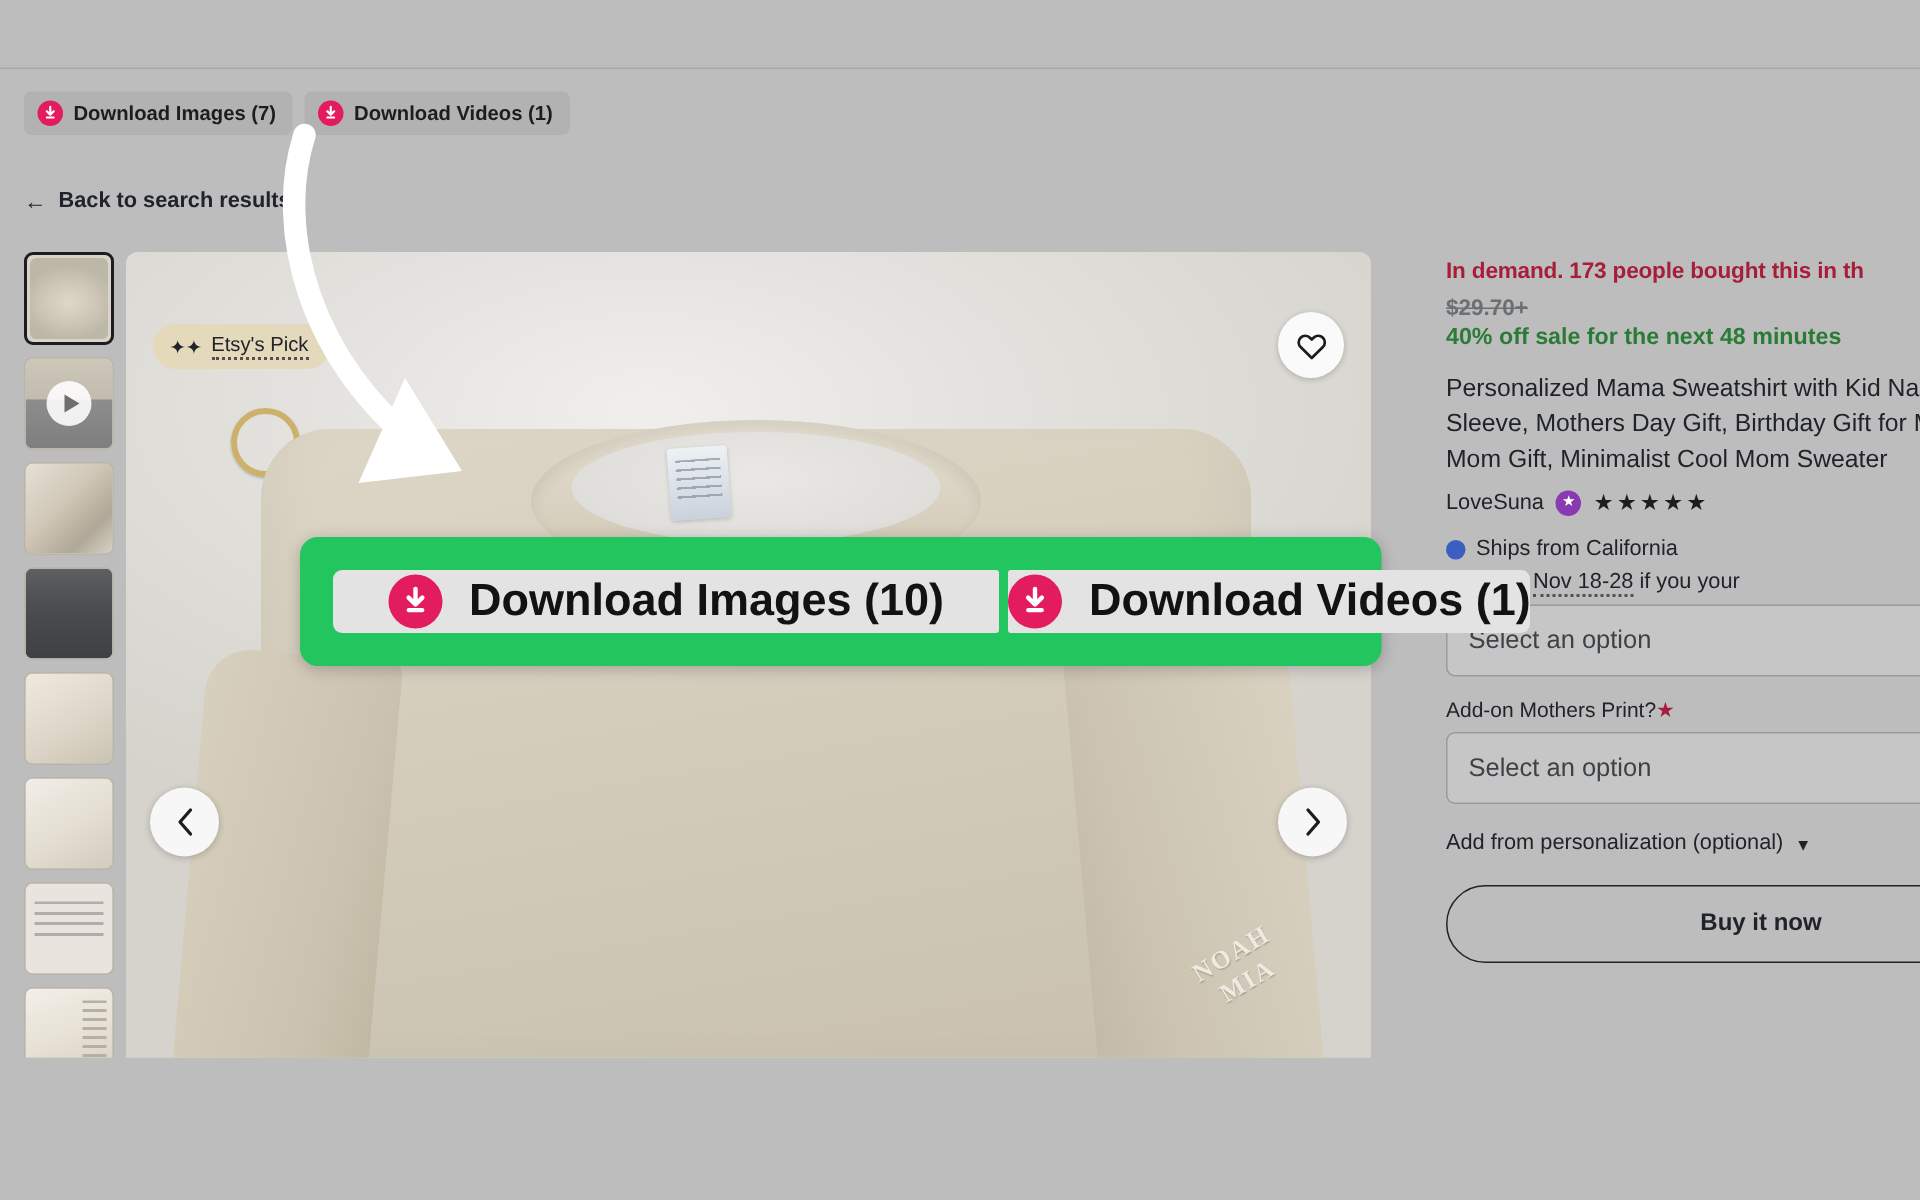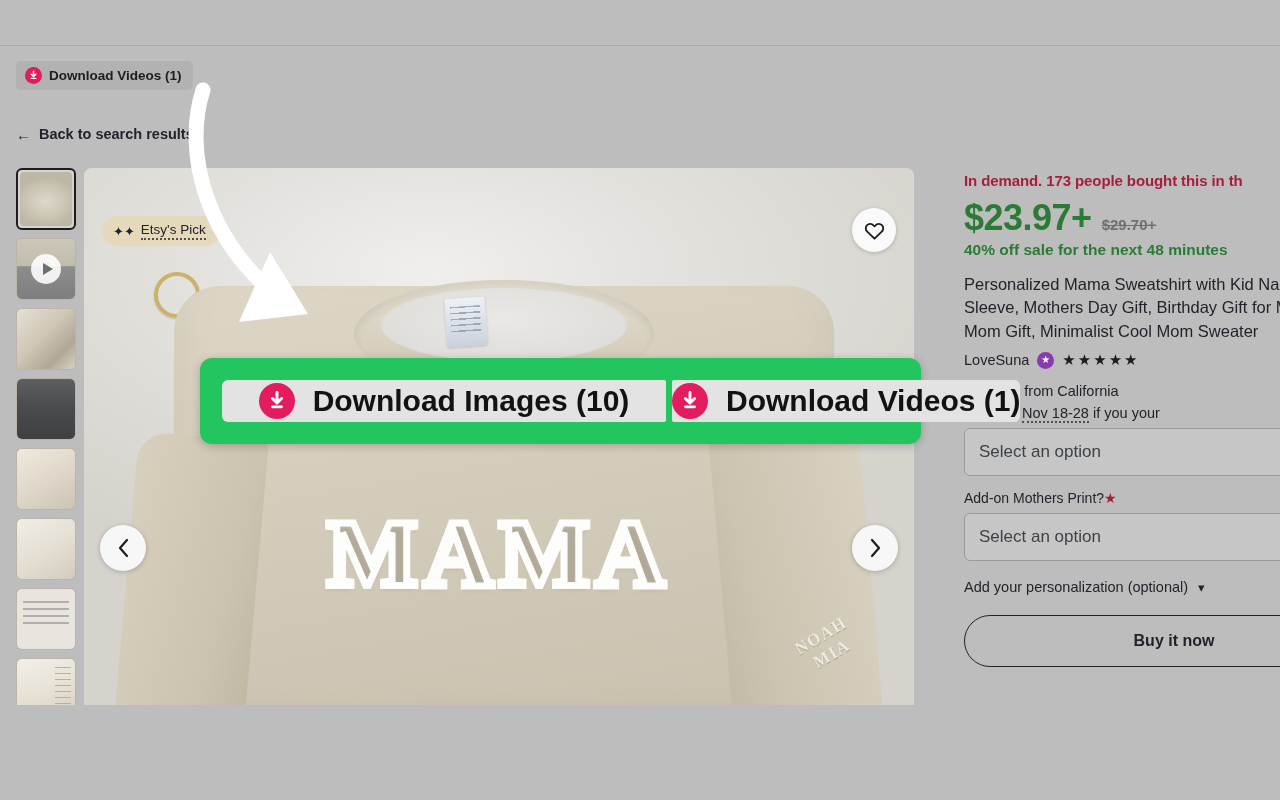--- a/index.html
+++ b/index.html
@@ -580,21 +580,20 @@
 
       <div class="sweat"></div>
       <div class="label-tag"></div>
       <div class="sleeve-l"></div>
       <div class="sleeve-r">
         <div class="sleeve-names">
           <div>NOAH</div>
           <div>MIA</div>
         </div>
       </div>
-      <div class="mama">MAMA</div>
 
       <div class="etsy-pick">
         <span class="spark">✦✦</span>
         <span class="pick-label">Etsy's Pick</span>
       </div>
 
       <button class="fav-btn">
         <svg width="21" height="19" viewBox="0 0 24 22">
           <path d="M12 20.5 3.6 12.2a5.1 5.1 0 1 1 7.2-7.2L12 6.2l1.2-1.2a5.1 5.1 0 1 1 7.2 7.2z" fill="none" stroke="#1d1d1d" stroke-width="2.1" stroke-linejoin="round"></path>
         </svg>
@@ -610,21 +609,20 @@
           <path d="M3 2l7 8-7 8" fill="none" stroke="#1d1d1d" stroke-width="2.2" stroke-linecap="round" stroke-linejoin="round"></path>
         </svg>
       </button>
     </div>
 
     <div class="right-panel">
 
       <div class="in-demand">In demand. 173 people bought this in th</div>
 
       <div class="price-row">
-        <span class="price-now">$23.97+</span>
         <span class="price-was">$29.70+</span>
       </div>
 
       <div class="sale-note">40% off sale for the next 48 minutes</div>
 
       <div class="prod-title">Personalized Mama Sweatshirt with Kid Names on Sleeve, Mothers Day Gift, Birthday Gift for Mom, New Mom Gift, Minimalist Cool Mom Sweater</div>
 
       <div class="seller-row">
         <span>LoveSuna</span>
         <span class="star-badge">★</span>
@@ -647,31 +645,40 @@
       </div>
 
       <div class="field-label">
         <span>Add-on Mothers Print?</span><span class="req">★</span>
       </div>
       <div class="select-box">
         <span>Select an option</span>
       </div>
 
       <div class="personalize-row">
-        <span>Add your personalization (optional)</span>
+        <span>Add from personalization (optional)</span>
         <span class="chev">▾</span>
       </div>
 
       <button class="buy-btn">Buy it now</button>
     </div>
   </div>
 
   <div class="bottom-fill"></div>
 
   <div class="ext-toolbar">
+    <button class="ext-btn">
+      <span class="dl-circle">
+        <svg width="11" height="11" viewBox="0 0 12 12">
+          <path d="M6 1.4v5.2M6 7.1 3.5 4.6M6 7.1l2.5-2.5" fill="none" stroke="#fff" stroke-width="1.6" stroke-linecap="round" stroke-linejoin="round"></path>
+          <rect x="2.8" y="8.4" width="6.4" height="1.5" rx=".7" fill="#fff"></rect>
+        </svg>
+      </span>
+      <span>Download Images (7)</span>
+    </button>
     <button class="ext-btn">
       <span class="dl-circle">
         <svg width="11" height="11" viewBox="0 0 12 12">
           <path d="M6 1.4v5.2M6 7.1 3.5 4.6M6 7.1l2.5-2.5" fill="none" stroke="#fff" stroke-width="1.6" stroke-linecap="round" stroke-linejoin="round"></path>
           <rect x="2.8" y="8.4" width="6.4" height="1.5" rx=".7" fill="#fff"></rect>
         </svg>
       </span>
       <span>Download Videos (1)</span>
     </button>
   </div>

